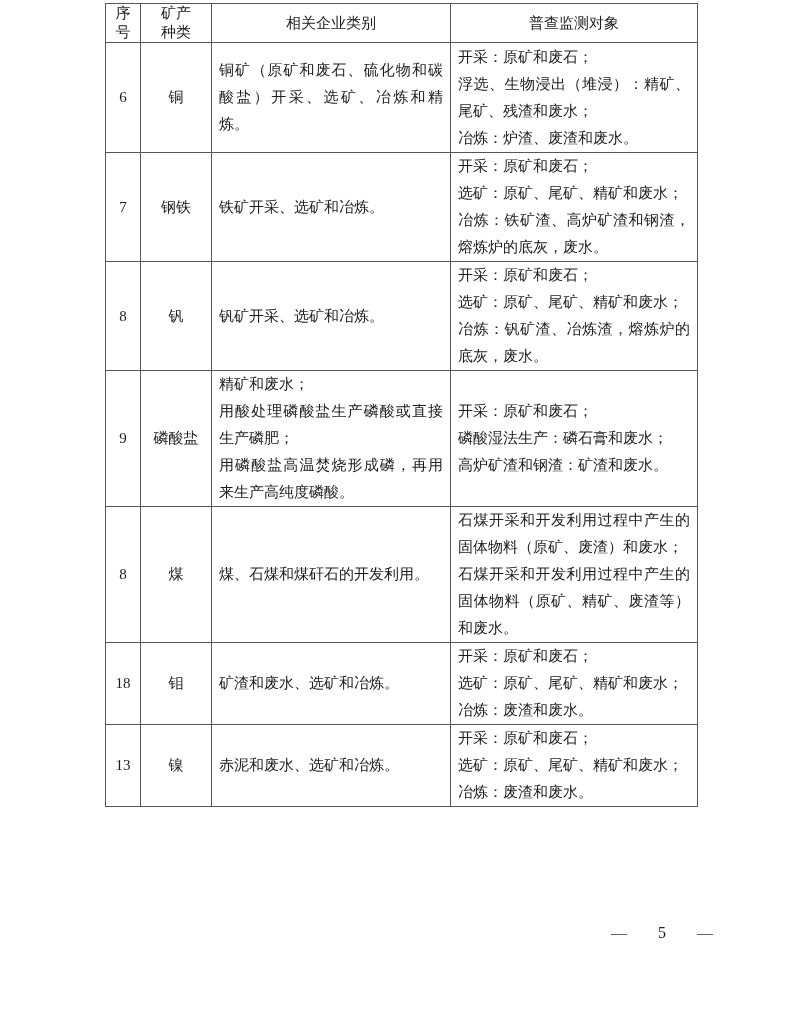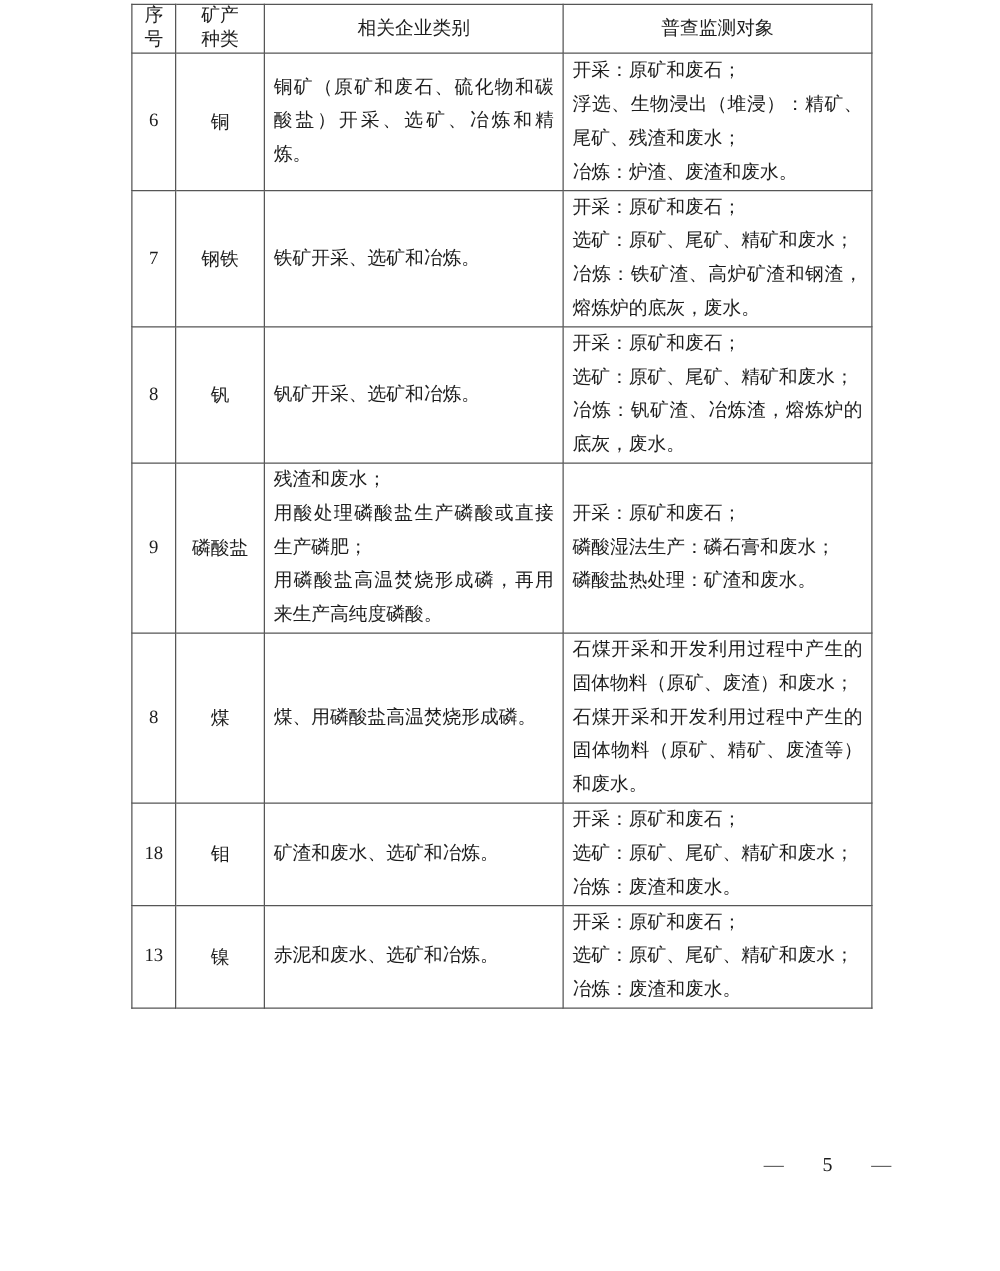--- a/index.html
+++ b/index.html
@@ -111,35 +111,35 @@
       <td class="c-tgt">
             <p>开采：原矿和废石；</p>
             <p>选矿：原矿、尾矿、精矿和废水；</p>
             <p>冶炼：钒矿渣、冶炼渣，熔炼炉的底灰，废水。</p>
           </td>
     </tr>
         <tr>
       <td class="c-no">9</td>
       <td class="c-mineral">磷酸盐</td>
       <td class="c-ent">
-            <p>残渣和废水；</p>
+            <p>精矿和废水；</p>
             <p>用酸处理磷酸盐生产磷酸或直接生产磷肥；</p>
             <p>用磷酸盐高温焚烧形成磷，再用来生产高纯度磷酸。</p>
           </td>
       <td class="c-tgt">
             <p>开采：原矿和废石；</p>
             <p>磷酸湿法生产：磷石膏和废水；</p>
-            <p>磷酸盐热处理：矿渣和废水。</p>
+            <p>高炉矿渣和钢渣：矿渣和废水。</p>
           </td>
     </tr>
         <tr>
       <td class="c-no">8</td>
       <td class="c-mineral">煤</td>
       <td class="c-ent">
-            <p>煤、用磷酸盐高温焚烧形成磷。</p>
+            <p>煤、石煤和煤矸石的开发利用。</p>
           </td>
       <td class="c-tgt">
             <p>石煤开采和开发利用过程中产生的固体物料（原矿、废渣）和废水；</p>
             <p>石煤开采和开发利用过程中产生的固体物料（原矿、精矿、废渣等）和废水。</p>
           </td>
     </tr>
         <tr>
       <td class="c-no">18</td>
       <td class="c-mineral">钼</td>
       <td class="c-ent">

